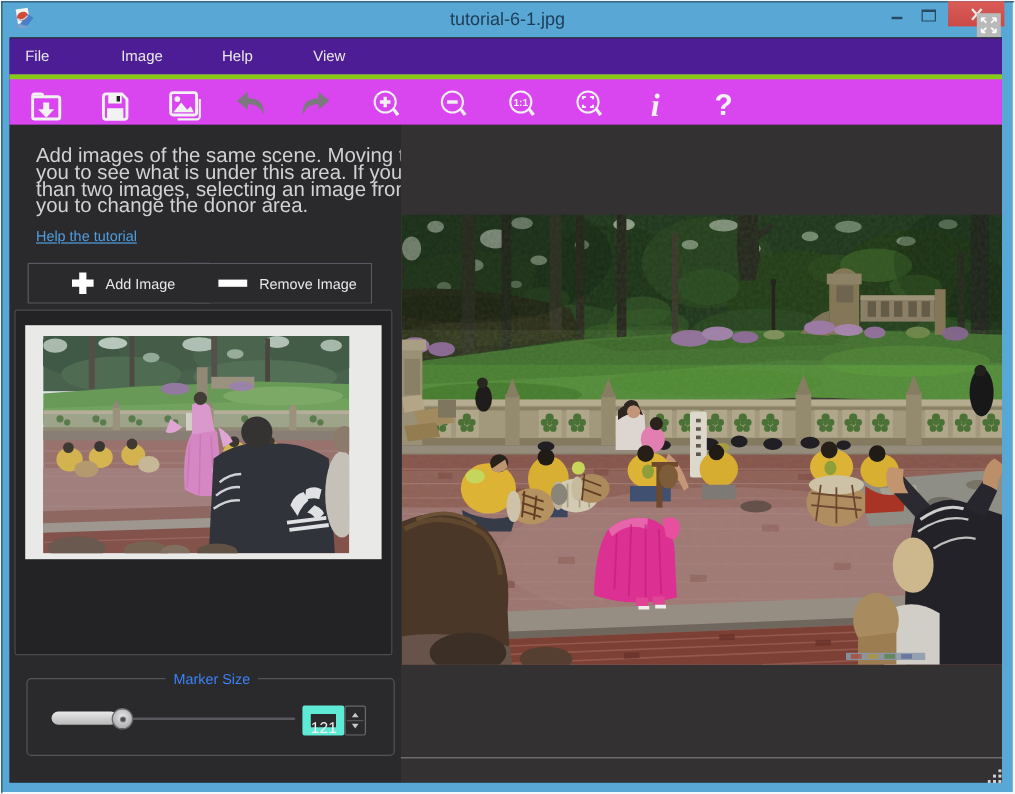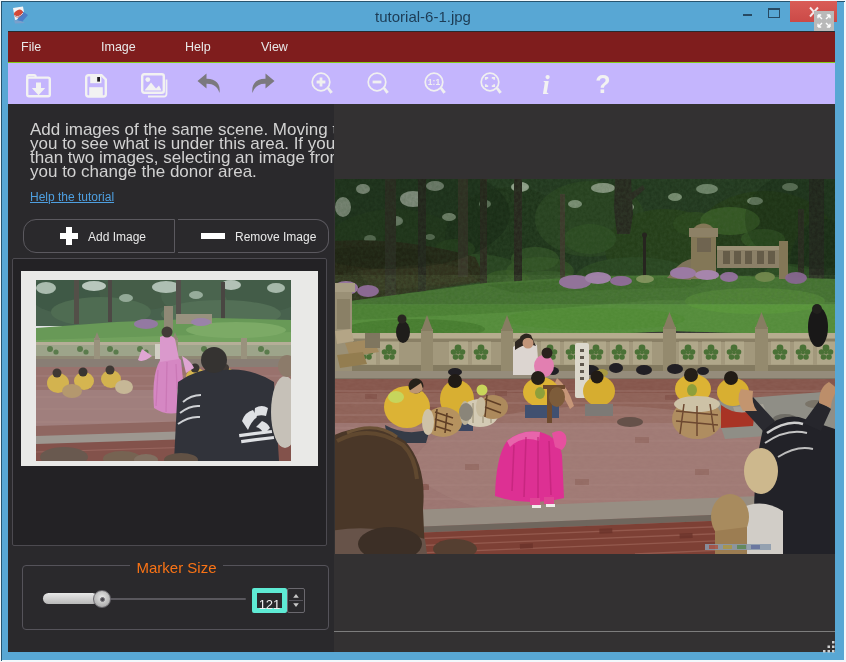--- a/index.html
+++ b/index.html
@@ -12,43 +12,43 @@
   #content { left:8px; top:31px; width:827px; height:621px; background:#2a292c; border-bottom:1px solid #1d3a4c; border-right:1px solid #1d3a4c; }
   
   #title { left:0; top:8px; width:846px; text-align:center; font-size:15px; color:#1d3c55; }
   #appicon { left:9px; top:5px; }
   
   #minbtn { left:743px; top:14px; width:9px; height:2px; background:#274a63; }
   #maxbtn { left:768px; top:8px; width:12px; height:10px; border:1px solid #274a63; border-top:2px solid #274a63; }
   #closebtn { left:790px; top:1px; width:47px; height:21px; background:linear-gradient(#d95c57,#cb4a47); }
   #expandov { left:814px; top:11px; width:20px; height:20px; background:#b9b9b9; }
   
-  #menubar { left:8px; top:32px; width:827px; height:30px; background:#7f1d1d; color:#e9e9e9; font-size:12.5px;padding-left:36px; }
+  #menubar { left:8px; top:32px; width:827px; height:30px; background:#4c1d95; color:#e9e9e9; font-size:12.5px;padding-left:36px; }
   .mitem { position:absolute; top:8px; }
   
-  #toolbar { left:8px; top:62px; width:827px; height:42px; background:#c4b5fd; border-top:1px solid #84cc16; }
+  #toolbar { left:8px; top:62px; width:827px; height:42px; background:#d946ef; border-top:4px solid #84cc16; }
   
   #lpanel { left:8px; top:104px; width:326px; height:548px; background:#2a292c; color:#d6d6d6; }
   #ptext { left:22px; top:19px; width:306px; font-size:17px; line-height:14px; color:#d2d2d2; white-space:nowrap; }
   #plink { left:22px; top:86px; font-size:12px; color:#4e9fe0; text-decoration:underline; }
-  .pbtn { position:absolute; top:115px; height:34px; border:1px solid #5b595f; background:#2a292c; border-radius:13px; color:#e8e8e8; font-size:12px; }
+  .pbtn { position:absolute; top:115px; height:34px; border:1px solid #5b595f; background:#2a292c; border-radius:1px; color:#e8e8e8; font-size:12px; }
   #btn-add { left:15px; width:152px; border-top-right-radius:0; border-bottom-right-radius:0; }
-  #btn-rem { left:170px; width:151px; border-left:none; border-top-left-radius:0; border-bottom-left-radius:0; }
+  #btn-rem { left:151px; width:151px; border-left:none; border-top-left-radius:0; border-bottom-left-radius:0; }
   #listbox { left:4px; top:154px; width:315px; height:288px; border:1px solid #4c4a50; background:#232225; border-radius:2px; }
   #thumbframe { left:8px; top:12px; width:297px; height:195px; background:#e9e9e7; }
   #thumbimg { left:15px; top:9px; width:255px; height:181px; }
   #markerbox { left:14px; top:461px; width:307px; height:65px; border:1px solid #55535a; border-radius:4px; }
-  #markerlbl { left:0px; top:-7px; width:307px; text-align:center; font-size:15px; color:#f97316; }
+  #markerlbl { left:0px; top:-7px; width:307px; text-align:center; font-size:12px; color:#3b82f6; }
   #markerlbl span { background:#2a292c; padding:0 6px; }
   
   #slidetrack { left:20px; top:32px; width:203px; height:2px; background:#59575d; border-radius:1px; }
   #slidefill { left:20px; top:27px; width:55px; height:11px; background:linear-gradient(#e8e8e8,#b8b8b8); border-radius:6px; }
   #slideknob { left:70px; top:24px; width:18px; height:18px; border-radius:50%; background:radial-gradient(circle at 50% 40%, #e8e8e8, #9a9a9a); border:1px solid #6a686e; }
   #knobdot { left:5.5px; top:5.5px; width:5px; height:5px; border-radius:50%; background:#4a484e; border:1px solid #77757b; }
-  #spinbox { left:229px; top:22px; width:35px; height:25px; border:5px solid #5eead4; border-radius:2px; color:#f0f0f0; font-size:13px; text-align:center; line-height:24px; }
+  #spinbox { left:229px; top:22px; width:35px; height:25px; border:7px solid #5eead4; border-radius:2px; color:#f0f0f0; font-size:13px; text-align:center; line-height:24px; }
   #spinbtns { left:264px; top:22px; width:18px; height:25px; border:1px solid #6a686e; border-radius:2px; }
   
   #marea { left:334px; top:104px; width:501px; height:548px; background:#333132; }
   #statusline { left:0px; top:527px; width:501px; height:1px; background:#7d7d7d; }
   #photo { left:1px; top:75px; width:500px; height:375px; filter:blur(0.5px); }
 </style>
 </head>
 <body>
 <div class="abs" id="frame"></div>
 <div class="abs" id="frameline"></div>

